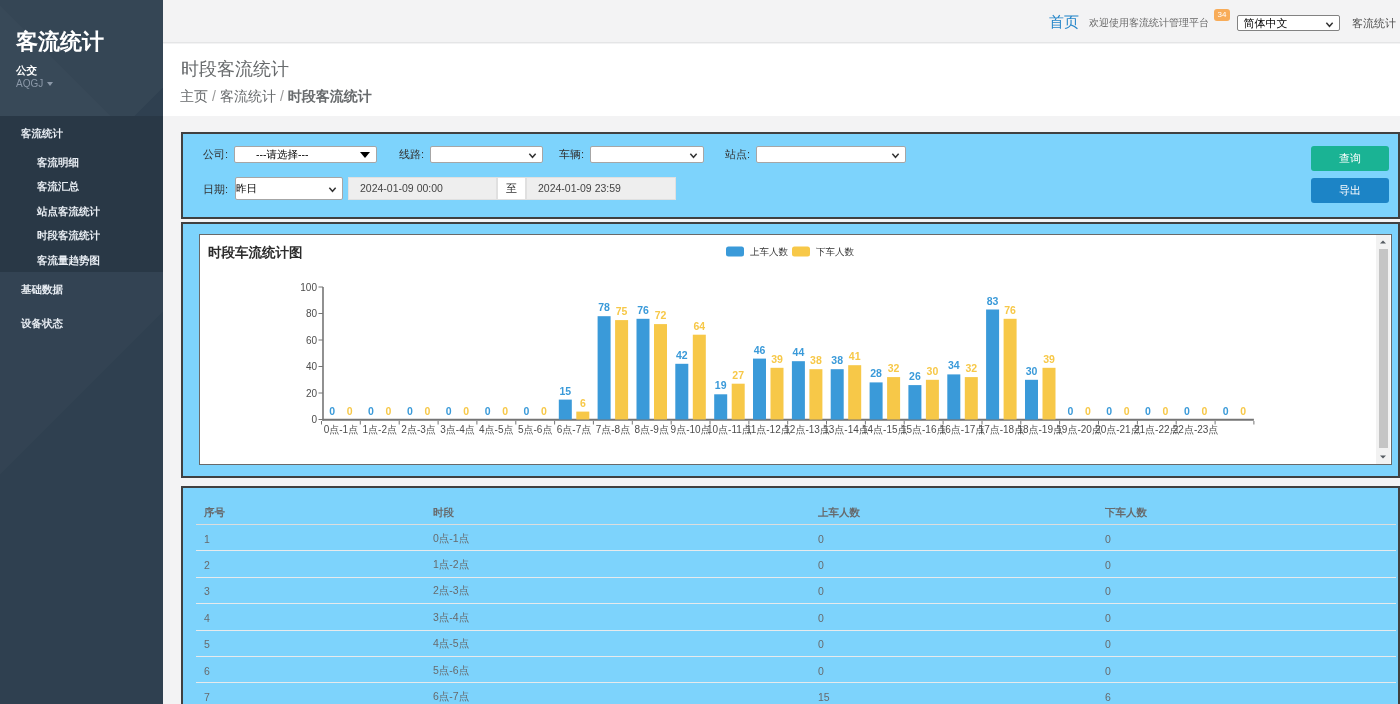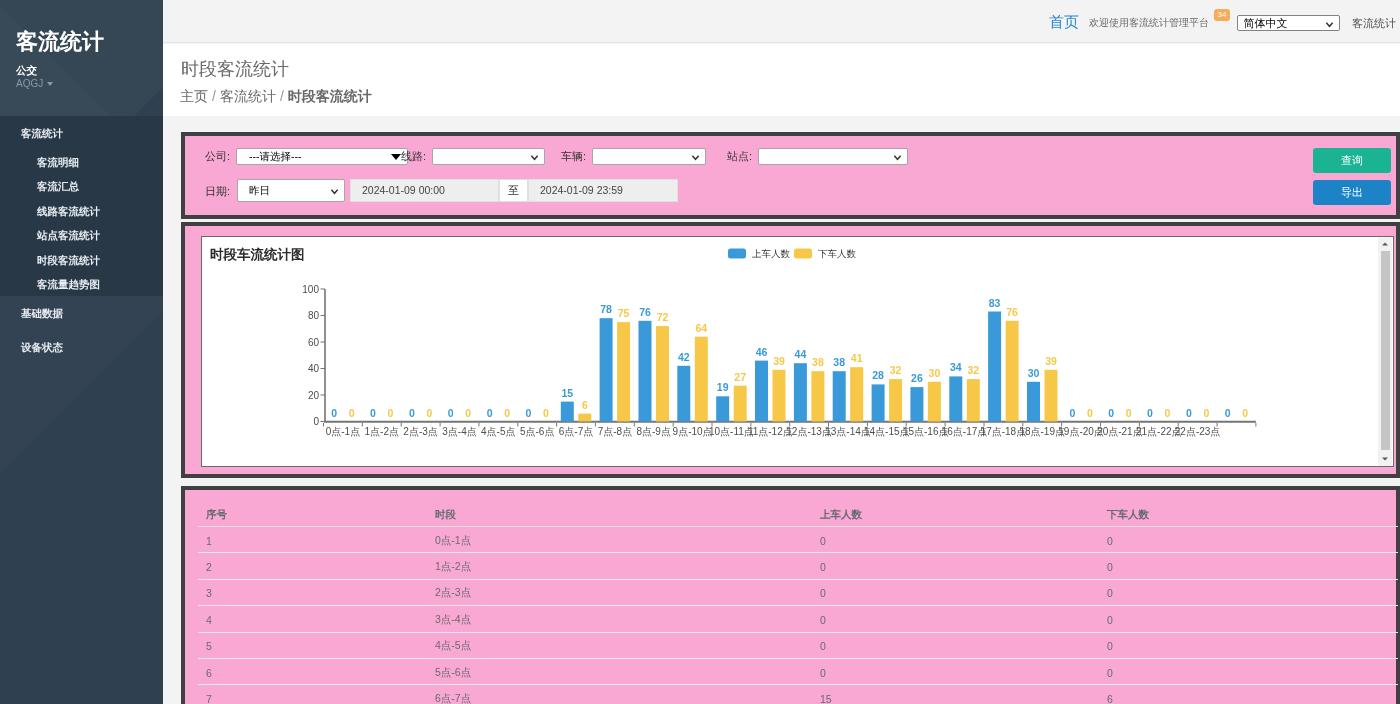--- a/index.html
+++ b/index.html
@@ -21,21 +21,21 @@
 .welcome { position:absolute; left:926px; top:16px; font-size:10px; color:#696969; }
 .badge { position:absolute; left:1051px; top:8.5px; width:16px; height:12.5px; background:#f8ac59; border-radius:3px; color:#fff; font-size:8px; text-align:center; line-height:12.5px; }
 .lang { position:absolute; left:1073.5px; top:14.5px; width:103px; height:16.5px; background:#fff; border:1px solid #828282; border-radius:2px; font-size:11px; color:#000; line-height:14.5px; padding-left:6px; }
 .lang svg { position:absolute; right:5px; top:4px; }
 .logout { position:absolute; left:1189px; top:16px; font-size:11px; color:#4f4f4f; }
 #heading { position:absolute; left:0; top:44px; width:1237px; height:72px; background:#fff; }
 #heading h1 { position:absolute; left:18px; top:16px; font-size:18px; line-height:18px; font-weight:normal; color:#676a6c; }
 .crumbs { position:absolute; left:17px; top:44px; font-size:14px; color:#676a6c; }
 .crumbs b { color:#676a6c; }
 .crumbs .sep { color:#999; padding:0 4px; }
-.panel { position:absolute; background:#f9a8d4; border:4px solid #404040; }
+.panel { position:absolute; background:#7dd3fc; border:2px solid #404040; }
 #fpanel { left:18px; top:131.5px; width:1219px; height:87px; }
 .flabel { position:absolute; font-size:11px; color:#333; }
 .sel { position:absolute; background:#fff; border:1px solid #a6a6a6; border-radius:2px; font-size:10.5px; color:#000; }
 .sel .tri { position:absolute; right:6px; top:5px; width:0; height:0; border-left:5px solid transparent; border-right:5px solid transparent; border-top:6px solid #000; }
 .chev { position:absolute; right:5px; }
 .dinp { position:absolute; background:#eee; border:1px solid #e0e0e0; font-size:10.5px; color:#444; }
 .btn { position:absolute; left:1128px; width:78px; height:25px; border-radius:3px; color:#fff; font-size:11px; text-align:center; line-height:25px; }
 #chpanel { left:18px; top:222px; width:1219px; height:256px; }
 #chbox { position:absolute; left:16px; top:9.5px; width:1193px; height:231px; border:1.5px solid #696969; background:#fff; }
 #sbar { position:absolute; right:1px; top:0; width:14px; height:229px; background:#f2f2f2; }
@@ -51,21 +51,20 @@
   <div class="diag1"></div>
     <div class="diag2"></div>
   <div class="logo">客流统计</div>
   <div class="org">公交</div>
   <div class="usr">AQGJ<span class="caret"></span></div>
   <div id="menu">
     <div class="active-block">
       <div class="mi">客流统计</div>
       <div class="sub">客流明细</div>
         <div class="sub">客流汇总</div>
-        <div class="sub">线路客流统计</div>
         <div class="sub">站点客流统计</div>
         <div class="sub">时段客流统计</div>
         <div class="sub">客流量趋势图</div>
     </div>
     <div class="mi">基础数据</div>
     <div class="mi" style="margin-top:0">设备状态</div>
   </div>
 </div>
 <div id="main">
   <div id="topbar">
@@ -76,41 +75,41 @@
           <path d="M1.5 3 L5 7 L8.5 3" stroke="#333" stroke-width="1.6" fill="none"></path>
         </svg></div>
     <div class="logout">客流统计</div>
   </div>
   <div id="heading">
     <h1>时段客流统计</h1>
     <div class="crumbs">主页<span class="sep">/</span>客流统计<span class="sep">/</span><b>时段客流统计</b></div>
   </div>
   <div class="panel" id="fpanel">
     <div class="flabel" style="left:20px;top:13px">公司:</div>
-    <div class="sel" style="left:51px;top:12.5px;width:172px;height:17px;line-height:15px;padding-left:12px">---请选择---<span class="tri"></span></div>
+    <div class="sel" style="left:51px;top:12.5px;width:143px;height:17px;line-height:15px;padding-left:21px">---请选择---<span class="tri"></span></div>
     <div class="flabel" style="left:216px;top:13px">线路:</div>
     <div class="sel" style="left:247px;top:12.5px;width:113px;height:17px">
       <svg class="chev" style="top:4px" width="9" height="9" viewBox="0 0 10 10">
           <path d="M1.5 3 L5 7 L8.5 3" stroke="#333" stroke-width="1.6" fill="none"></path>
         </svg>
       </div>
     <div class="flabel" style="left:376px;top:13px">车辆:</div>
     <div class="sel" style="left:407px;top:12.5px;width:114px;height:17px">
       <svg class="chev" style="top:4px" width="9" height="9" viewBox="0 0 10 10">
           <path d="M1.5 3 L5 7 L8.5 3" stroke="#333" stroke-width="1.6" fill="none"></path>
         </svg>
       </div>
     <div class="flabel" style="left:542px;top:13px">站点:</div>
     <div class="sel" style="left:573px;top:12.5px;width:150px;height:17px">
       <svg class="chev" style="top:4px" width="9" height="9" viewBox="0 0 10 10">
           <path d="M1.5 3 L5 7 L8.5 3" stroke="#333" stroke-width="1.6" fill="none"></path>
         </svg>
       </div>
     <div class="flabel" style="left:20px;top:48px">日期:</div>
-    <div class="sel" style="left:52px;top:43px;width:108px;height:23.5px;line-height:21px;padding-left:11px">昨日
+    <div class="sel" style="left:52px;top:43px;width:108px;height:23.5px;line-height:21px;">昨日
       <svg class="chev" style="top:7px" width="9" height="9" viewBox="0 0 10 10">
           <path d="M1.5 3 L5 7 L8.5 3" stroke="#333" stroke-width="1.6" fill="none"></path>
         </svg></div>
     <div class="dinp" style="left:165px;top:43px;width:149px;height:23.5px;line-height:21px;padding-left:11px">2024-01-09 00:00</div>
     <div style="position:absolute;left:314px;top:43px;width:29px;height:23.5px;background:#fff;border:1px solid #e0e0e0;font-size:11px;color:#333;text-align:center;line-height:21px">至</div>
     <div class="dinp" style="left:343px;top:43px;width:150px;height:23.5px;line-height:21px;padding-left:11px">2024-01-09 23:59</div>
     <div class="btn" style="top:12.5px;background:#1ab394">查询</div>
     <div class="btn" style="top:44.5px;background:#1c84c6">导出</div>
   </div>
   <div class="panel" id="chpanel">

